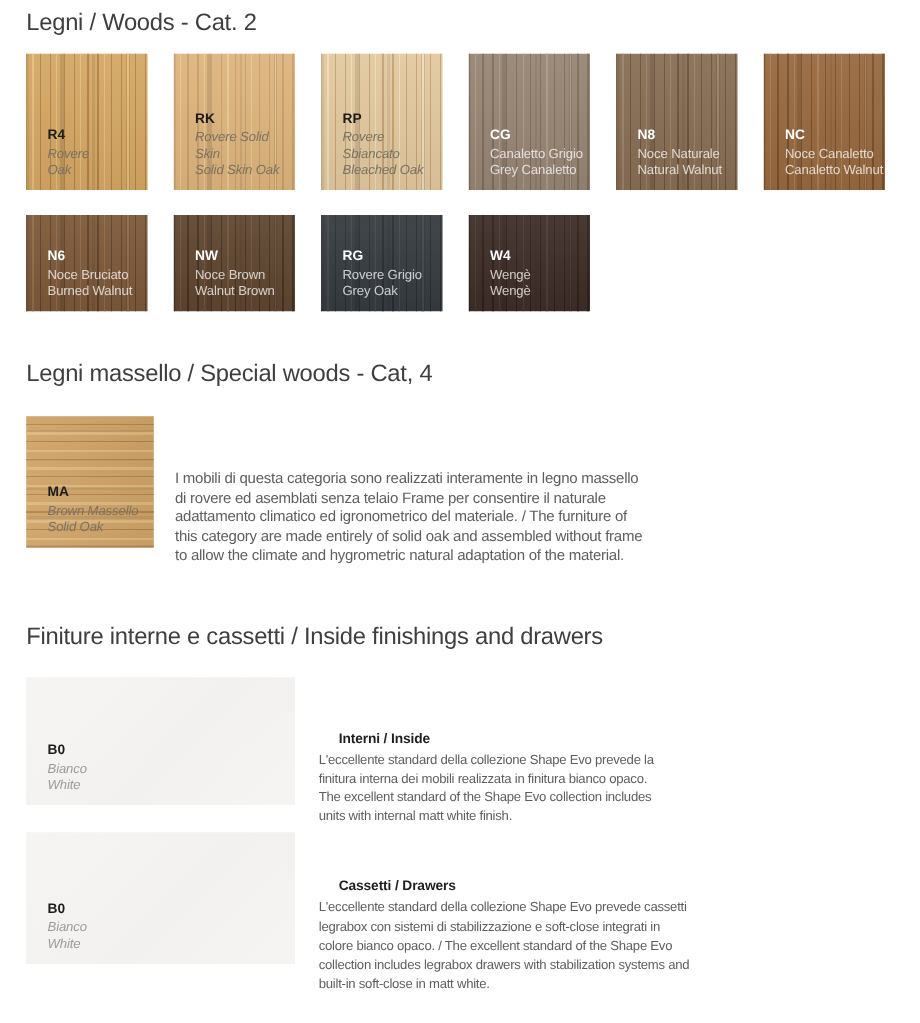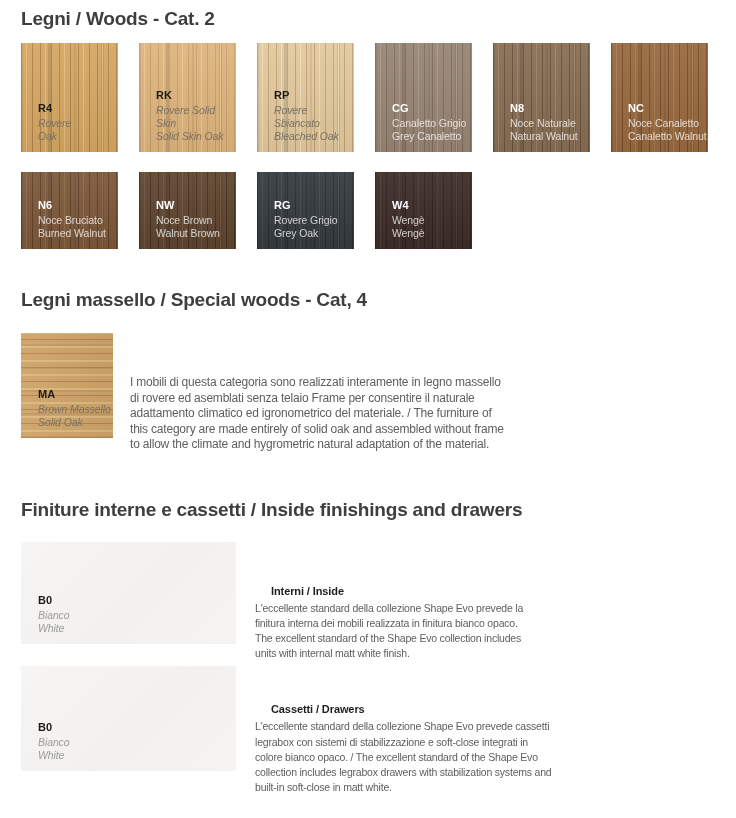--- a/index.html
+++ b/index.html
@@ -4,21 +4,21 @@
 <style>
   html,body{margin:0;padding:0;background:#ffffff;}
   body{
     width:736px;height:818px;overflow:hidden;
     font-family:"Liberation Sans","DejaVu Sans",sans-serif;
     -webkit-font-smoothing:antialiased;
   }
   .page{padding:8px 0 0 21px;width:715px;}
 
   .section-title{
-    font-size:19px;line-height:22px;font-weight:700;color:#3e3e3e;
+    font-size:19px;line-height:22px;font-weight:400;color:#3e3e3e;
     letter-spacing:-0.2px;margin:0;
   }
 
   .swatch-row{display:flex;gap:21px;}
   .row1{margin-top:13px;}
   .row2{margin-top:20px;}
 
   .swatch{
     position:relative;width:97px;height:109px;flex:0 0 auto;
   }
@@ -66,21 +66,21 @@
   .swatch-code{font-size:11px;font-weight:bold;line-height:13px;margin-bottom:2px;}
   .swatch-sub{font-size:10.5px;line-height:13px;letter-spacing:-0.1px;}
   .text-dark .swatch-code{color:#1d1c1a;}
   .text-dark .swatch-sub{color:#7a7264;font-style:italic;}
   .text-light .swatch-code{color:#ffffff;}
   .text-light .swatch-sub{color:rgba(255,255,255,0.75);}
   .plain .swatch-sub{color:#9b9b98;}
 
   .title-special{margin-top:40px;}
   .special-row{display:flex;margin-top:22px;align-items:flex-start;}
-  .special-swatch{width:92px;height:105px;}
+  .special-swatch{width:102px;height:105px;}
   .special-text{
     margin-left:17px;padding-top:42px;
     font-size:12px;line-height:15.5px;color:#5e5e5e;
     letter-spacing:-0.2px;white-space:pre-line;
   }
 
   .title-finishes{margin-top:46px;}
   .finish-row{display:flex;align-items:flex-start;}
   .frow1{margin-top:21px;}
   .frow2{margin-top:5px;}

